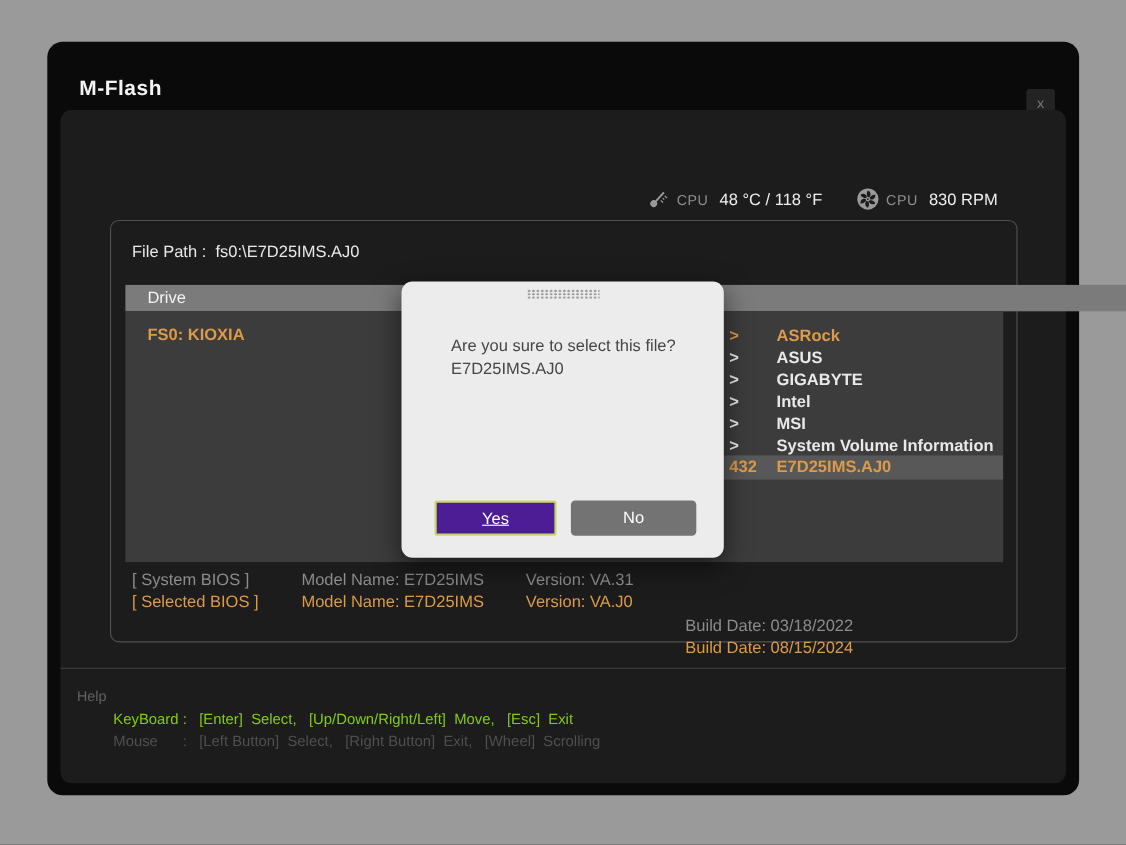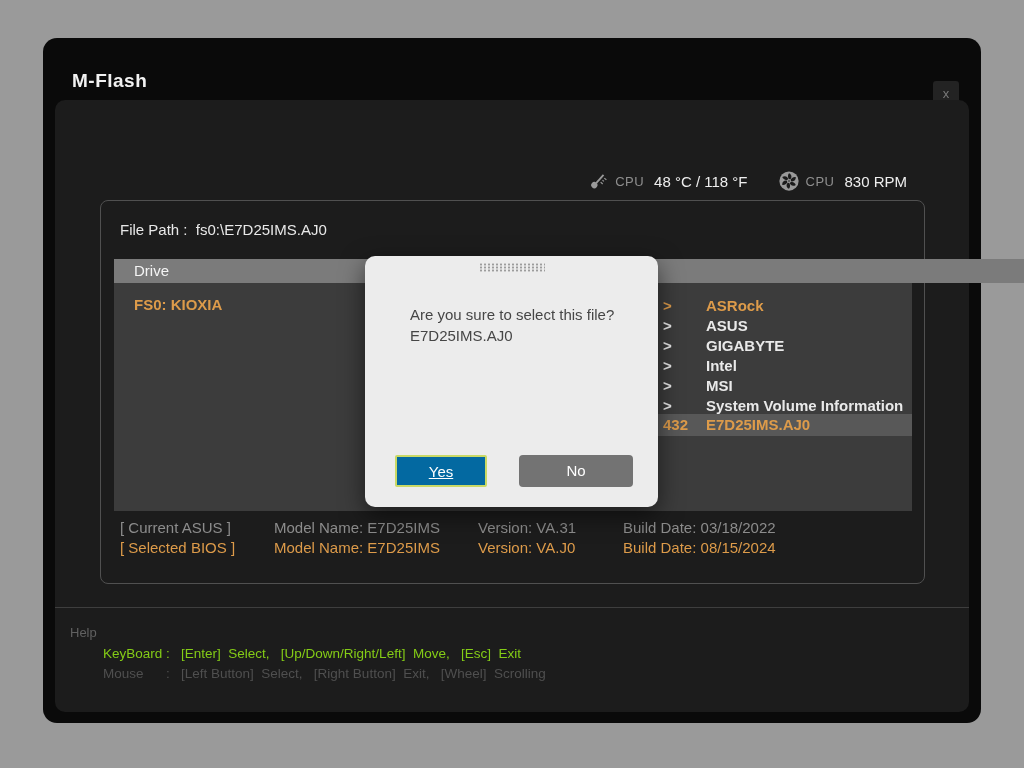--- a/index.html
+++ b/index.html
@@ -59,21 +59,21 @@
   }
   .file-prefix{position:absolute;left:549px;top:2px;z-index:1;}
   .file-name{position:absolute;left:592px;top:2px;z-index:1;}
   
   .bios-row{position:absolute;left:0;width:823px;height:18px;font-size:15px;}
   .bios-row.current{top:318px;color:#8c8c8c;}
   .bios-row.selected{top:338px;color:#dd9b4a;}
   .bios-row .c0{position:absolute;left:19px;}
   .bios-row .c1{position:absolute;left:173px;}
   .bios-row .c2{position:absolute;left:377px;}
-  .bios-row .c3{position:absolute;left:522px;}
+  .bios-row .c3{position:absolute;left:522px;margin-top:42px;}
   
   .separator{position:absolute;left:12px;top:569px;width:914px;height:1px;background:#3e3e3e;}
   .help-title{position:absolute;left:27px;top:587px;font-size:13px;color:#616161;}
   .help-line1{position:absolute;left:60px;top:608px;font-size:13.5px;color:#84cc16;white-space:pre;}
   .help-line2{position:absolute;left:60px;top:628px;font-size:13.5px;color:#4f4f4f;white-space:pre;}
   
   .dialog{
     position:absolute;left:322px;top:218px;width:293px;height:251px;
     background:#ececec;border-radius:10px;z-index:10;
     box-shadow:0 8px 24px rgba(0,0,0,.55);
@@ -83,21 +83,21 @@
     width:66px;height:9px;
     background-image:radial-gradient(circle,#9c9c9c 1px,transparent 1.2px);
     background-size:4px 3px;
   }
   .dialog-msg1{position:absolute;left:45px;top:50px;font-size:15px;color:#464646;}
   .dialog-msg2{position:absolute;left:45px;top:71px;font-size:15px;color:#464646;}
   .btn{
     position:absolute;top:199px;height:32px;font-size:15px;color:#ffffff;
     text-align:center;line-height:30px;cursor:pointer;box-sizing:border-box;
   }
-  .btn-yes{left:30px;width:92px;background:#0369a1;border:2px solid #c9d966;border-radius:2px;text-decoration:underline;}
+  .btn-yes{left:30px;width:111px;background:#4c1d95;border:2px solid #c9d966;border-radius:2px;text-decoration:underline;}
   .btn-no{left:154px;width:114px;background:#737373;border-radius:4px;line-height:32px;}
 </style>
 </head>
 <body>
 
 <div class="window">
 
   <div class="title">M-Flash</div>
 
   <div class="close-btn">x</div>
@@ -174,21 +174,21 @@
           </div>
           <div class="file-row" style="top: 131px; height: 22px; text-align: center;">
             <div class="hl"></div>
             <span class="file-prefix orange">432</span>
             <span class="file-name orange">E7D25IMS.AJ0</span>
           </div>
         </div>
     </div>
 
     <div class="bios-row current">
-      <span class="c0">[ Current ASUS  ]</span>
+      <span class="c0">[ System BIOS  ]</span>
       <span class="c1">Model Name: E7D25IMS</span>
       <span class="c2">Version: VA.31</span>
       <span class="c3">Build Date: 03/18/2022</span>
     </div>
     <div class="bios-row selected">
       <span class="c0">[ Selected BIOS ]</span>
       <span class="c1">Model Name: E7D25IMS</span>
       <span class="c2">Version: VA.J0</span>
       <span class="c3">Build Date: 08/15/2024</span>
     </div>

